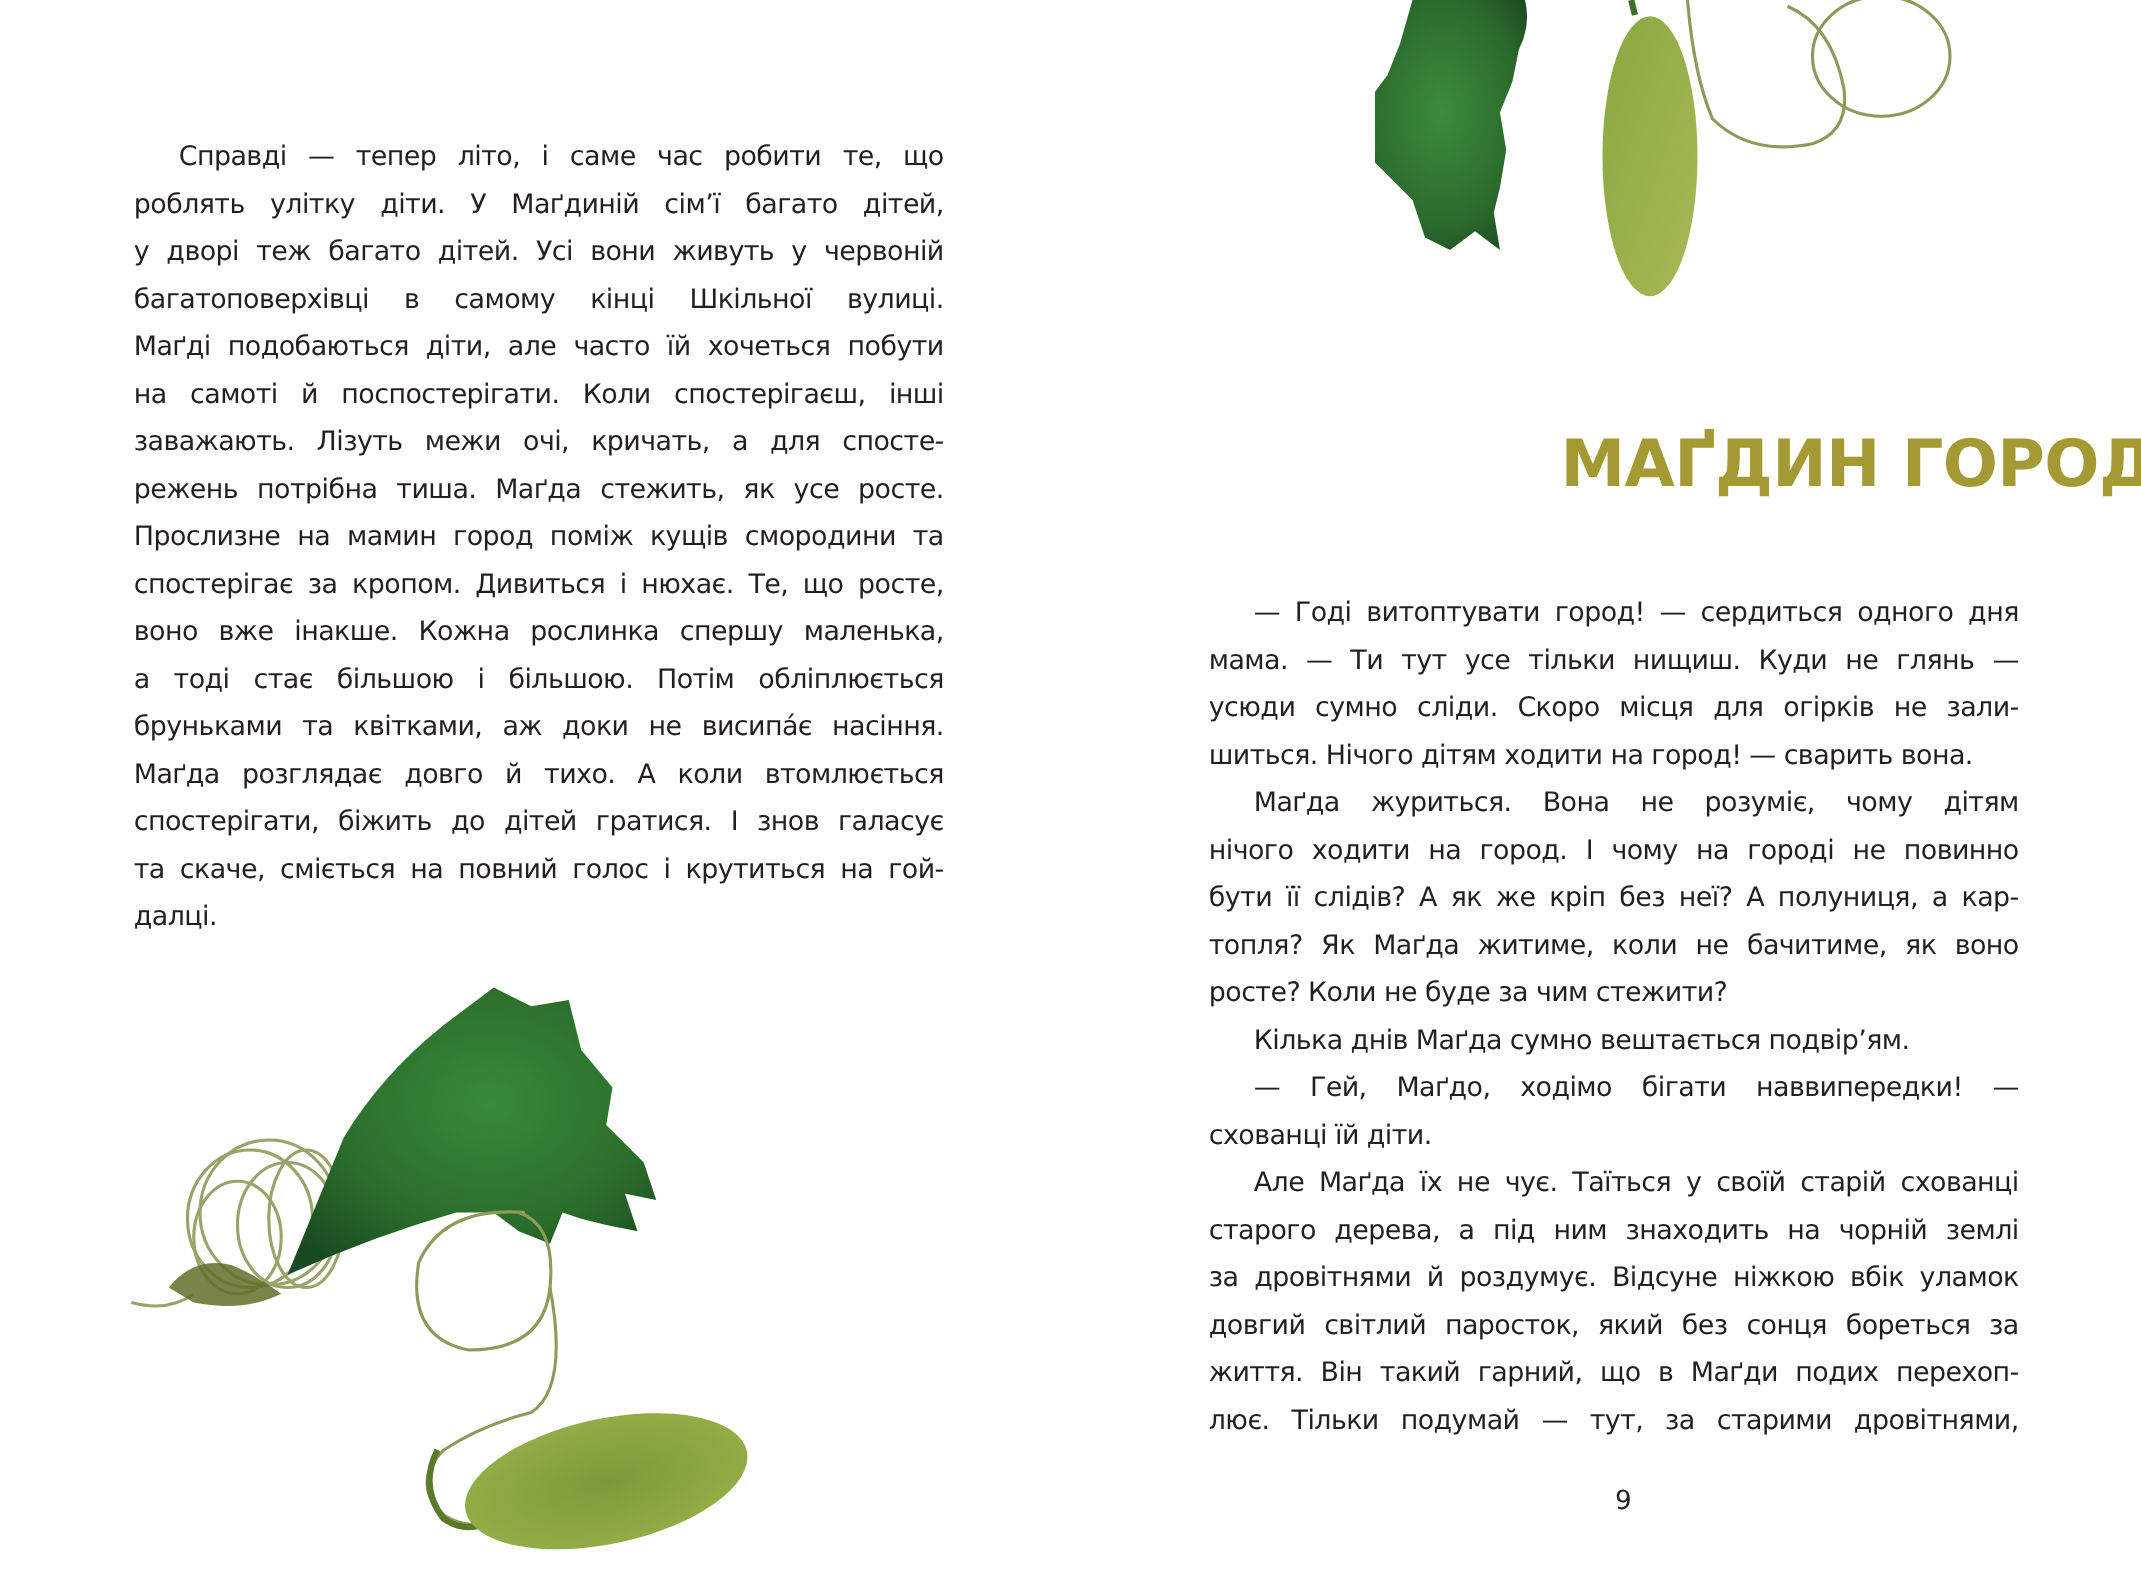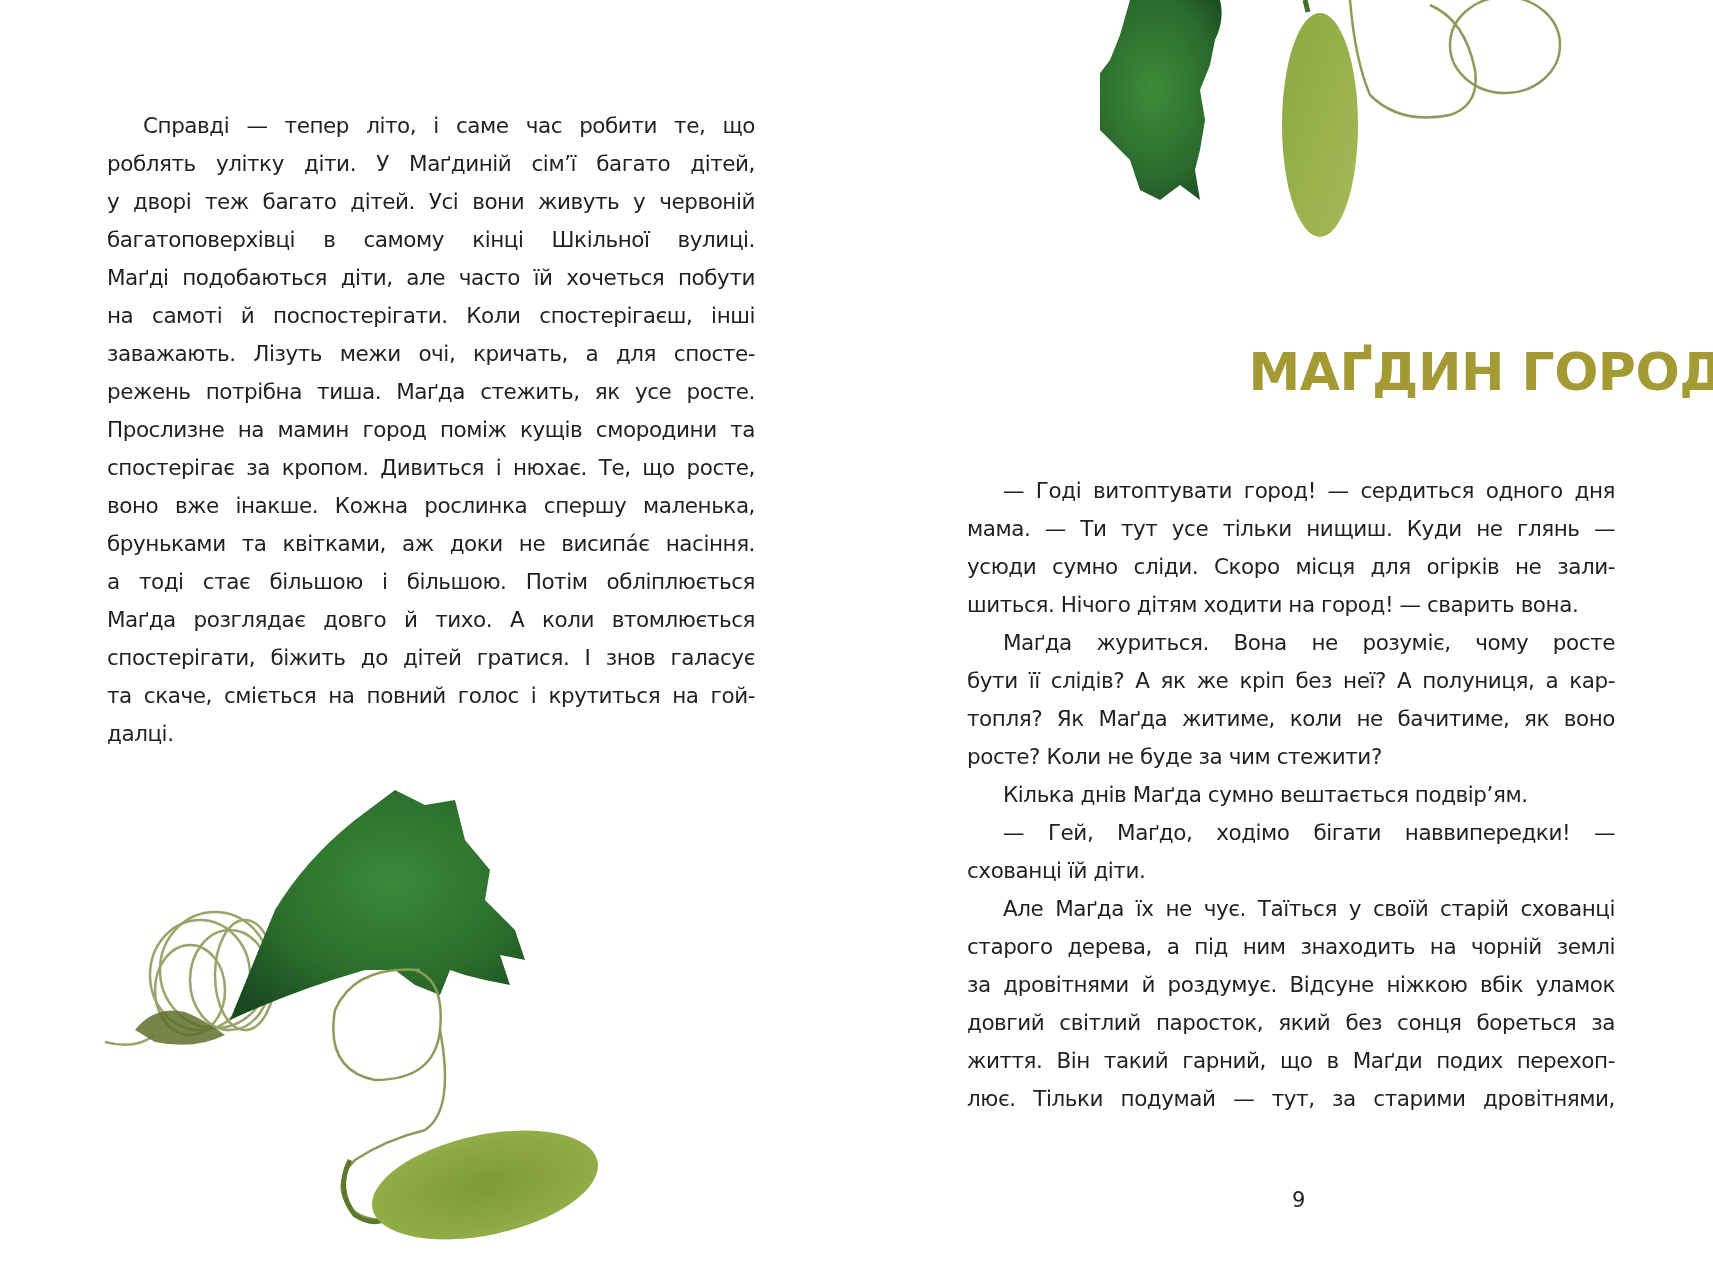--- a/index.html
+++ b/index.html
@@ -52,22 +52,22 @@
       <span class="line">роблять улітку діти. У Маґдиній сім’ї багато дітей,</span>
       <span class="line">у дворі теж багато дітей. Усі вони живуть у червоній</span>
       <span class="line">багатоповерхівці в самому кінці Шкільної вулиці.</span>
       <span class="line">Маґді подобаються діти, але часто їй хочеться побути</span>
       <span class="line">на самоті й поспостерігати. Коли спостерігаєш, інші</span>
       <span class="line">заважають. Лізуть межи очі, кричать, а для спосте-</span>
       <span class="line">режень потрібна тиша. Маґда стежить, як усе росте.</span>
       <span class="line">Прослизне на мамин город поміж кущів смородини та</span>
       <span class="line">спостерігає за кропом. Дивиться і нюхає. Те, що росте,</span>
       <span class="line">воно вже інакше. Кожна рослинка спершу маленька,</span>
+      <span class="line">а тоді стає більшою і більшою. Потім обліплюється</span>
       <span class="line">бруньками та квітками, аж доки не висипáє насіння.</span>
-      <span class="line">а тоді стає більшою і більшою. Потім обліплюється</span>
       <span class="line">Маґда розглядає довго й тихо. А коли втомлюється</span>
       <span class="line">спостерігати, біжить до дітей гратися. І знов галасує</span>
       <span class="line">та скаче, сміється на повний голос і крутиться на гой-</span>
       <span class="line last">далці.</span>
     </div>
 
   <svg class="illustration illus-bottom" viewBox="0 0 620 470">
     <defs>
       <radialGradient id="leafG1" cx="0.55" cy="0.4" r="0.7">
         <stop offset="0" stop-color="#3a8a3a"></stop>
@@ -102,21 +102,22 @@
   </svg>
 </div>
 
 <div class="page page-right">
   <h1 class="chapter-title" style="margin:12px;text-align:right;">МАҐДИН ГОРОД</h1>
   <div class="text-block" id="right-text">
       <span class="line indent">— Годі витоптувати город! — сердиться одного дня</span>
       <span class="line">мама. — Ти тут усе тільки нищиш. Куди не глянь —</span>
       <span class="line">усюди сумно сліди. Скоро місця для огірків не зали-</span>
       <span class="line last">шиться. Нічого дітям ходити на город! — сварить вона.</span>
-      <span class="line indent">Маґда журиться. Вона не розуміє, чому росте</span>
+      <span class="line indent">Маґда журиться. Вона не розуміє, чому дітям</span>
+      <span class="line">нічого ходити на город. І чому на городі не повинно</span>
       <span class="line">бути її слідів? А як же кріп без неї? А полуниця, а кар-</span>
       <span class="line">топля? Як Маґда житиме, коли не бачитиме, як воно</span>
       <span class="line last">росте? Коли не буде за чим стежити?</span>
       <span class="line indent last">Кілька днів Маґда сумно вештається подвір’ям.</span>
       <span class="line indent">— Гей, Маґдо, ходімо бігати наввипередки! —</span>
       <span class="line last">схованці їй діти.</span>
       <span class="line indent">Але Маґда їх не чує. Таїться у своїй старій схованці</span>
       <span class="line">старого дерева, а під ним знаходить на чорній землі</span>
       <span class="line">за дровітнями й роздумує. Відсуне ніжкою вбік уламок</span>
       <span class="line">довгий світлий паросток, який без сонця бореться за</span>

